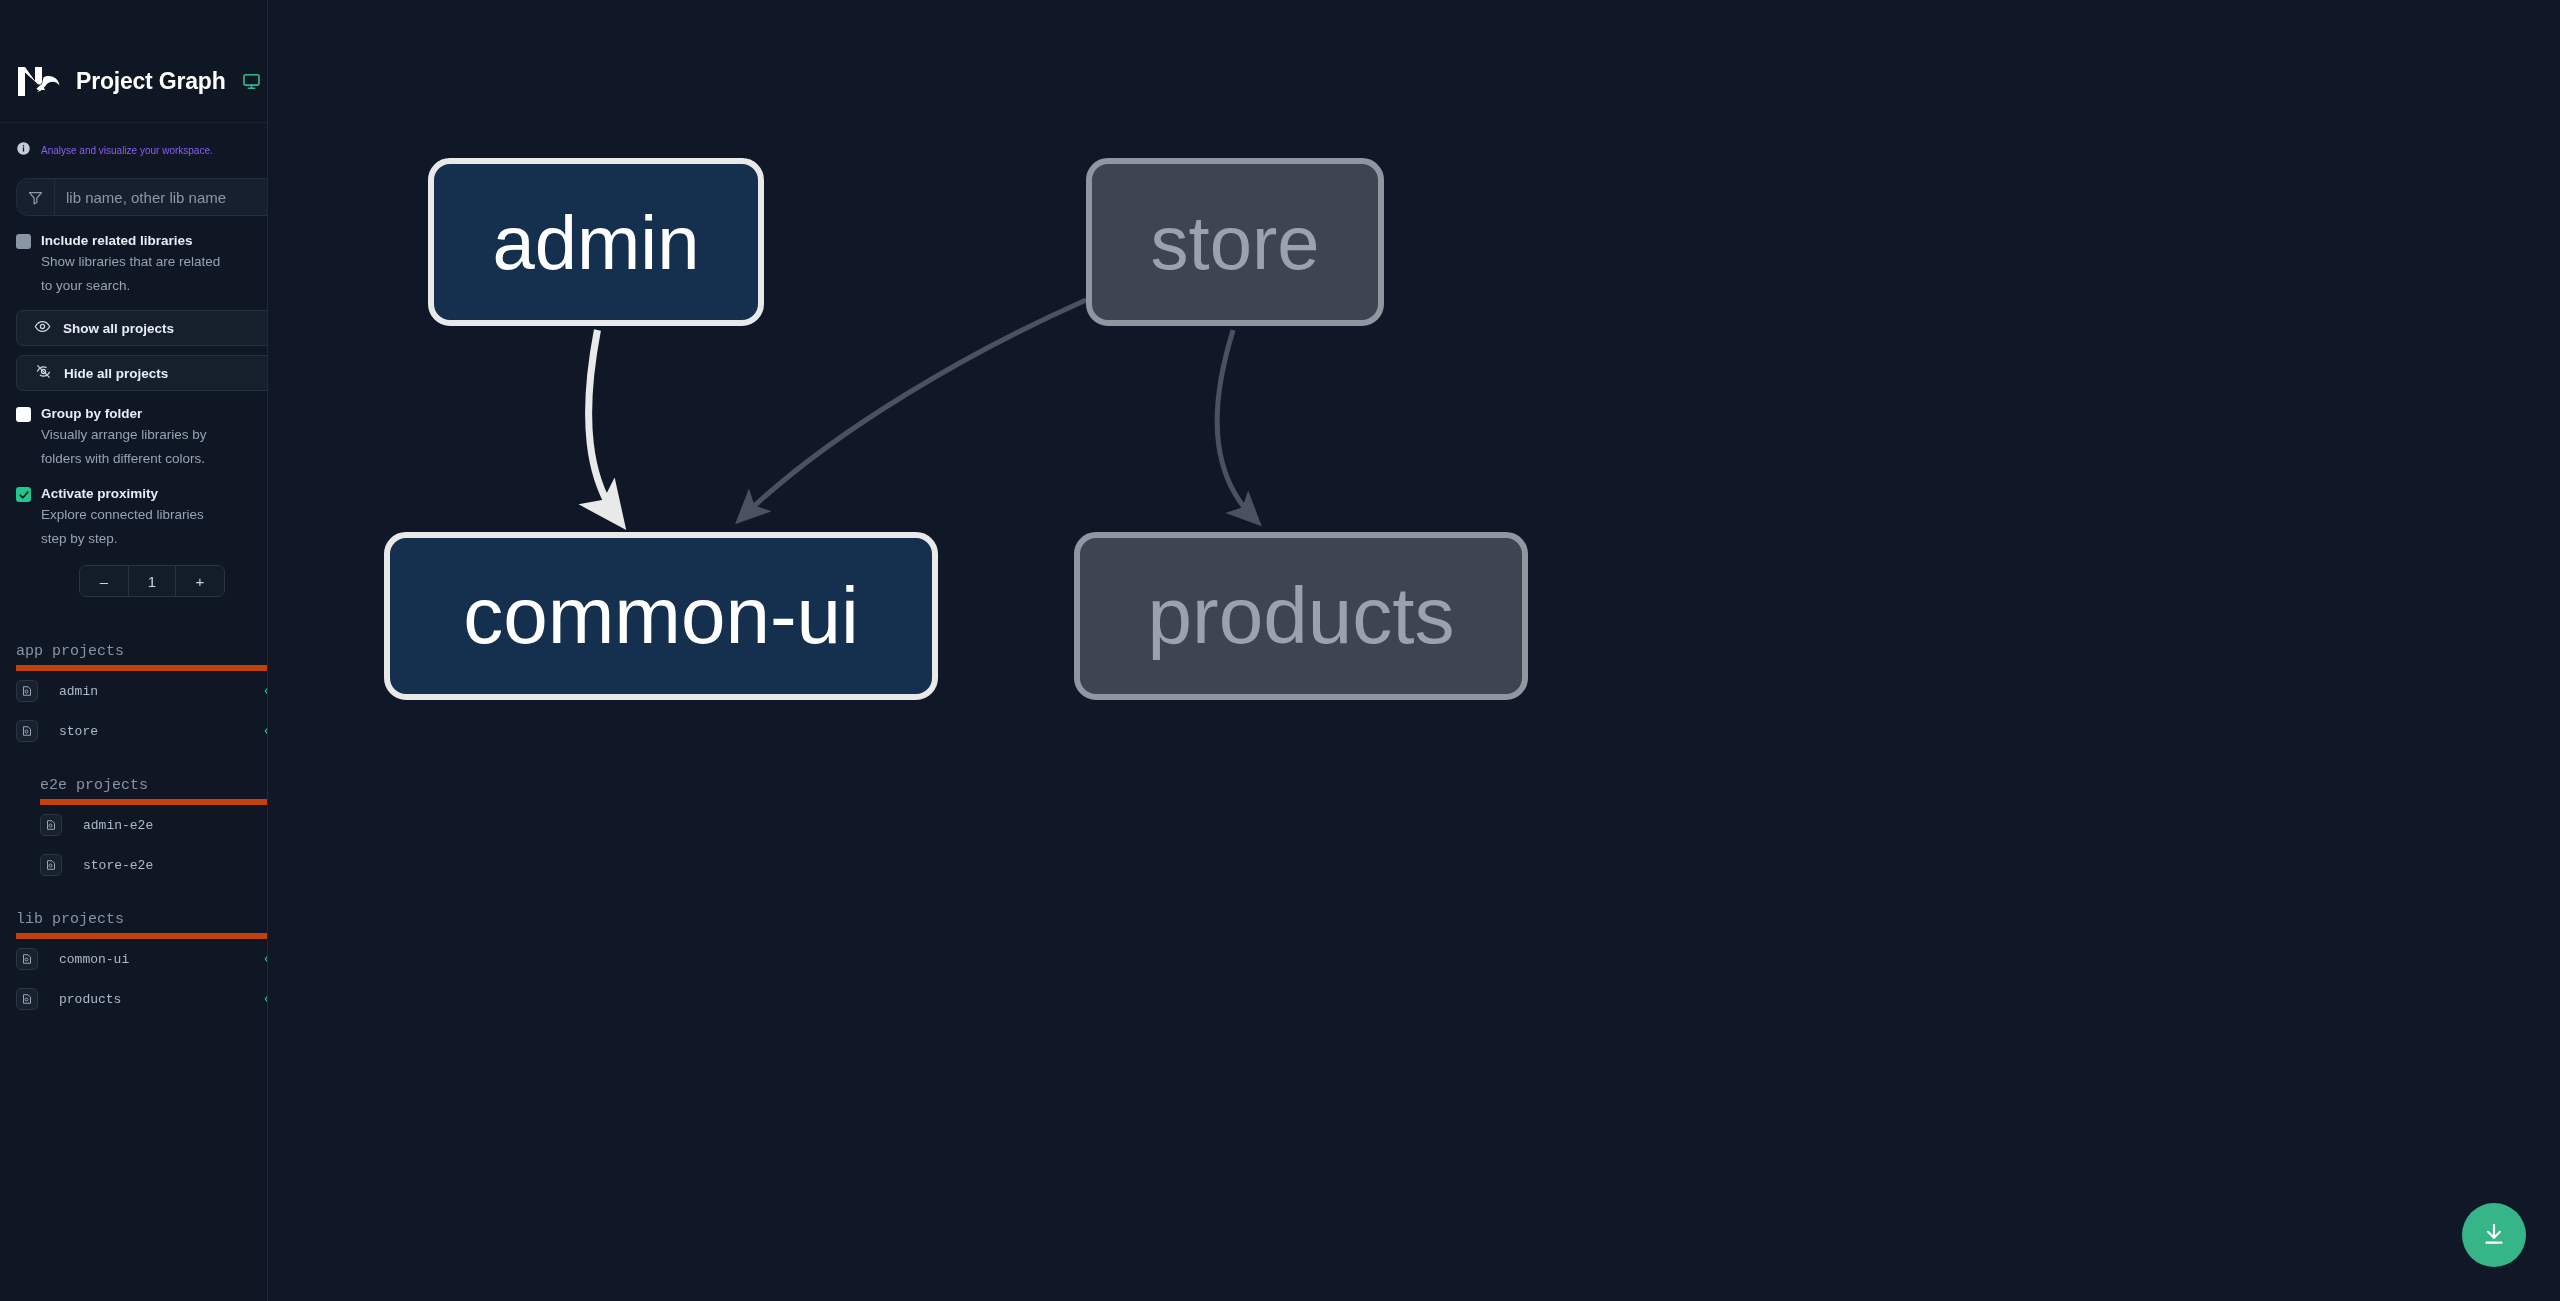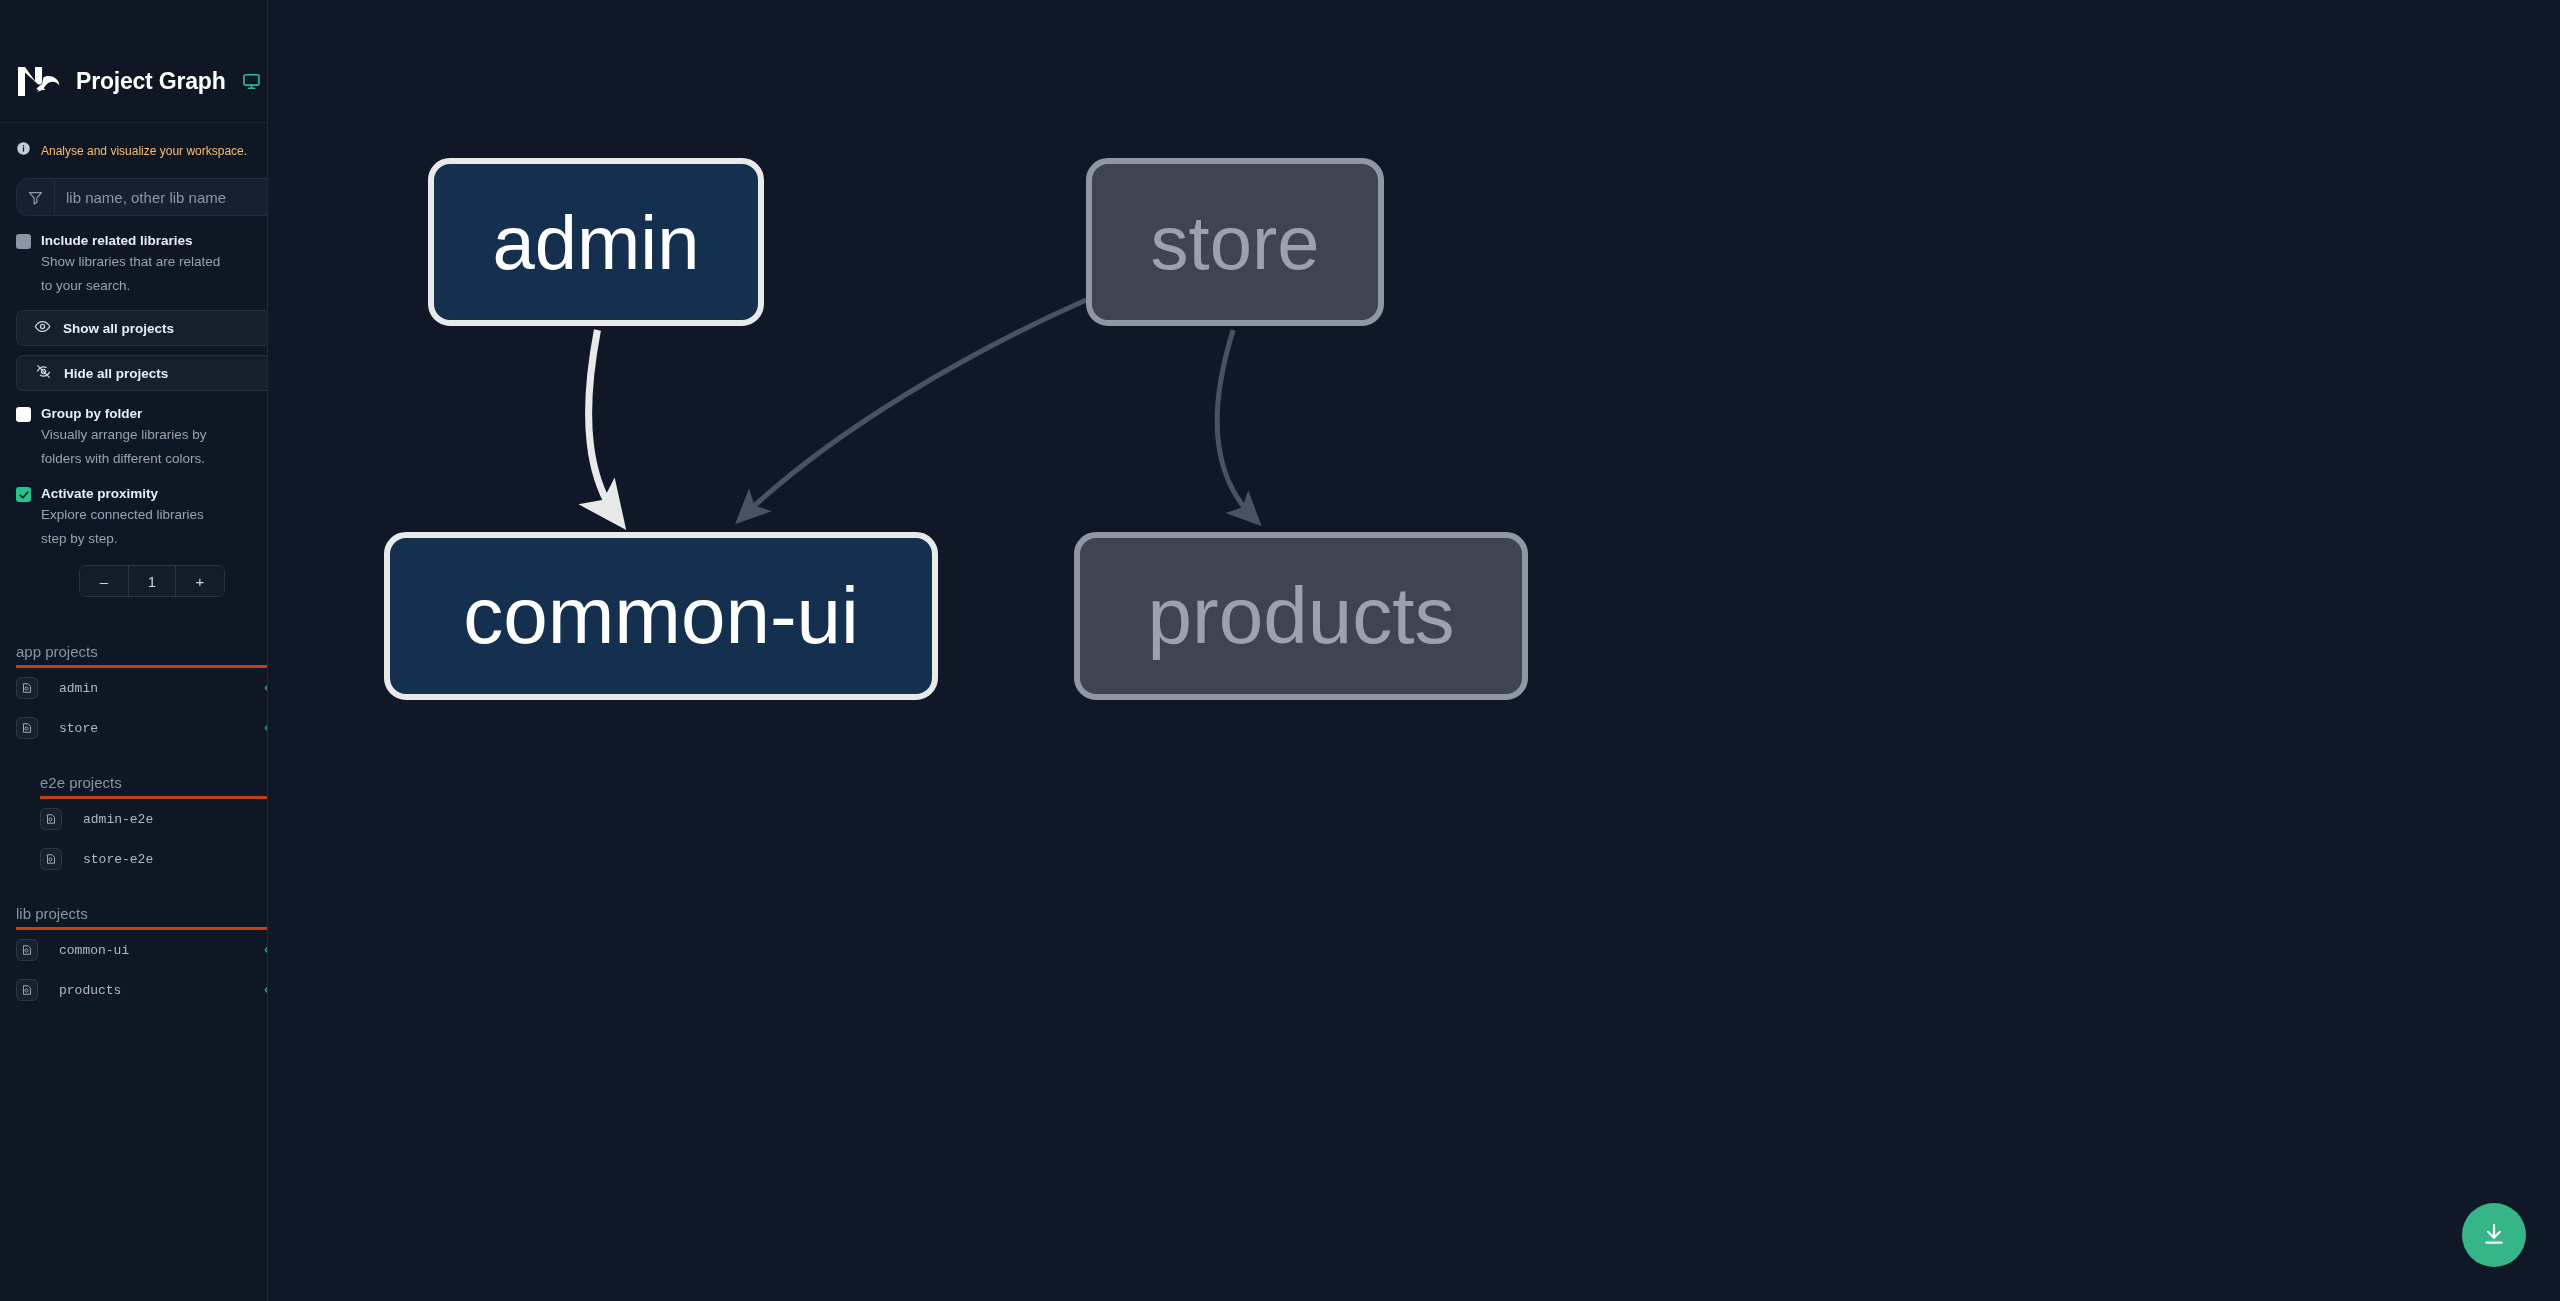--- a/index.html
+++ b/index.html
@@ -35,21 +35,21 @@
   .app-title {
     color: #ffffff; font-size: 23px; font-weight: 700;
     margin-left: 16px; letter-spacing: -0.2px;
   }
   .monitor-icon { margin-left: 16px; display:flex; align-items:center; }
 
   .sb-tagline {
     display: flex; align-items: center; gap: 9px;
     padding: 18px 16px 10px 16px;
   }
-  .sb-tagline .txt { color: #fdba74; font-size: 12px; }
+  .sb-tagline .txt { color: #8b5cf6; font-size: 10px; }
   .info-icon { flex:0 0 16px; }
 
   .filter-row { padding: 8px 16px 0 16px; }
   .filter-box {
     height: 38px; display: flex; align-items: center;
     background: #17202e; border: 1px solid #222d3d; border-radius: 12px;
     overflow: hidden;
   }
   .filter-icon-wrap {
     width: 38px; height: 36px; display:flex; align-items:center; justify-content:center;
@@ -96,21 +96,22 @@
     width: 48px; height: 30px; display:flex; align-items:center; justify-content:center;
     background: #131c29; color: #c9d3e0; font-size: 15px; border: none;
     font-family: "Liberation Sans", sans-serif; cursor:pointer;
   }
   .stepper .val { border-left: 1px solid #2a3443; border-right: 1px solid #2a3443; cursor:default;}
 
   .group { padding: 0 16px; }
   .group.first { margin-top: 46px; }
   .group-title {
     color: #8893a4; font-size: 15px; padding-bottom: 5px;
-    border-bottom: 3px solid #c2410c;
+    border-bottom: 6px solid #c2410c;
+    font-family: Liberation Mono, monospace;
   }
   .proj-row {
     display:flex; align-items:center; height: 40px; gap: 0;
     cursor: pointer;
   }
   .proj-badge {
     width: 22px; height: 22px; flex:0 0 22px; border-radius:5px;
     background:#18222f; border:1px solid #2b3644;
     display:flex; align-items:center; justify-content:center;
   }

